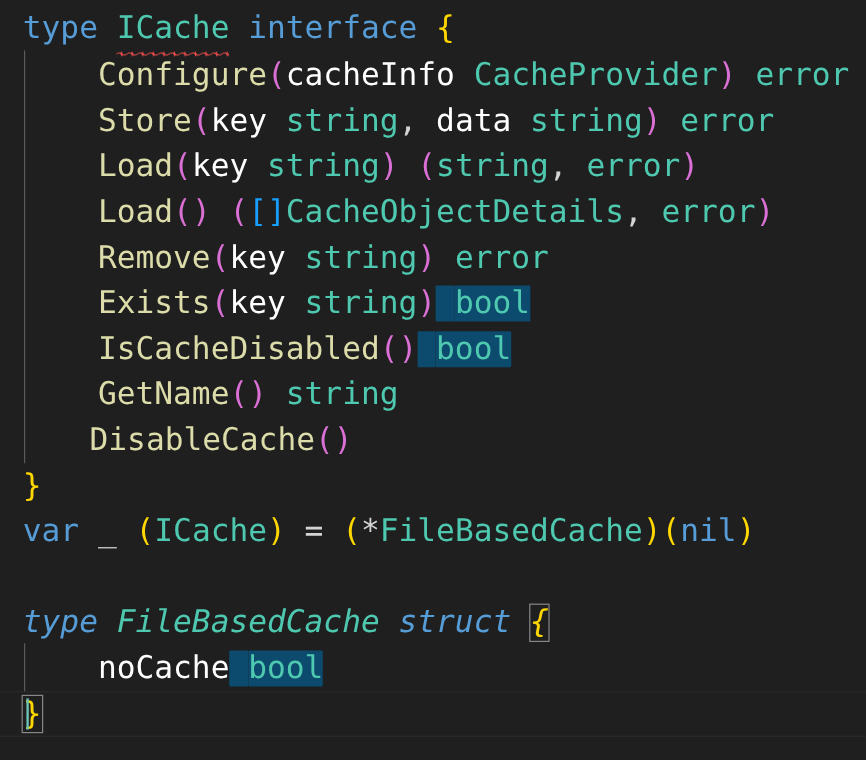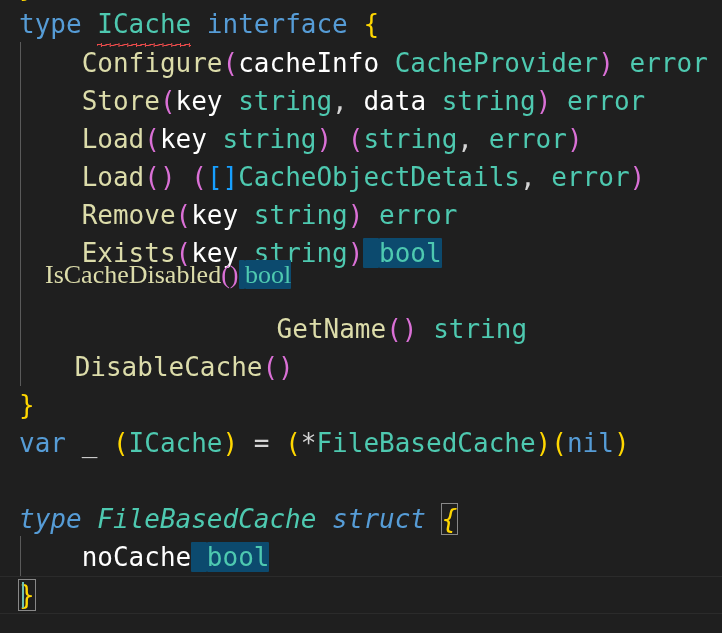--- a/index.html
+++ b/index.html
@@ -123,22 +123,22 @@
     </div>
 
   <div id="code-lines">
       <div class="line" style="top: 5px;"><span class="line-inner"><span class="kw">type</span><span class="op"> </span><span class="squiggle"><span class="typ">ICache</span></span><span class="op"> </span><span class="kw">interface</span><span class="op"> </span><span class="br1">{</span></span></div>
       <div class="line" style="top: 44px;"><span class="line-inner"><span class="op">    </span><span class="fn">Configure</span><span class="br2">(</span><span class="var">cacheInfo</span><span class="op"> </span><span class="typ">CacheProvider</span><span class="br2">)</span><span class="op"> </span><span class="typ">error</span></span></div>
       <div class="line" style="top: 82px;"><span class="line-inner"><span class="op">    </span><span class="fn">Store</span><span class="br2">(</span><span class="var">key</span><span class="op"> </span><span class="typ">string</span><span class="op">, </span><span class="var">data</span><span class="op"> </span><span class="typ">string</span><span class="br2">)</span><span class="op"> </span><span class="typ">error</span></span></div>
       <div class="line" style="top: 120px;"><span class="line-inner"><span class="op">    </span><span class="fn">Load</span><span class="br2">(</span><span class="var">key</span><span class="op"> </span><span class="typ">string</span><span class="br2">)</span><span class="op"> </span><span class="br2">(</span><span class="typ">string</span><span class="op">, </span><span class="typ">error</span><span class="br2">)</span></span></div>
       <div class="line" style="top: 158px;"><span class="line-inner"><span class="op">    </span><span class="fn">Load</span><span class="br2">()</span><span class="op"> </span><span class="br2">(</span><span class="br3">[]</span><span class="typ">CacheObjectDetails</span><span class="op">, </span><span class="typ">error</span><span class="br2">)</span></span></div>
       <div class="line" style="top: 196px;"><span class="line-inner"><span class="op">    </span><span class="fn">Remove</span><span class="br2">(</span><span class="var">key</span><span class="op"> </span><span class="typ">string</span><span class="br2">)</span><span class="op"> </span><span class="typ">error</span></span></div>
       <div class="line" style="top: 234px;"><span class="line-inner"><span class="op">    </span><span class="fn">Exists</span><span class="br2">(</span><span class="var">key</span><span class="op"> </span><span class="typ">string</span><span class="br2">)</span><span class="op hl"> </span><span class="typ hl">bool</span></span></div>
-      <div class="line" style="top: 256px; font-family: Liberation Serif, serif;"><span class="line-inner"><span class="op">    </span><span class="fn">IsCacheDisabled</span><span class="br2">()</span><span class="op hl"> </span><span class="typ hl">bool</span></span></div>
-      <div class="line" style="top: 310px; text-align: center;"><span class="line-inner"><span class="op">    </span><span class="fn">GetName</span><span class="br2">()</span><span class="op"> </span><span class="typ">string</span></span></div>
+      <div class="line" style="top: 272px;"><span class="line-inner"><span class="op">    </span><span class="fn">IsCacheDisabled</span><span class="br2">()</span><span class="op hl"> </span><span class="typ hl">bool</span></span></div>
+      <div class="line" style="top: 310px;"><span class="line-inner"><span class="op">    </span><span class="fn">GetName</span><span class="br2">()</span><span class="op"> </span><span class="typ">string</span></span></div>
       <div class="line" style="top: 348px; padding-left: 12px;"><span class="line-inner"><span class="op">    </span><span class="fn">DisableCache</span><span class="br2">()</span></span></div>
       <div class="line" style="top: 386px;"><span class="line-inner"><span class="br1">}</span></span></div>
       <div class="line" style="top: 424px;"><span class="line-inner"><span class="kw">var</span><span class="op"> </span><span class="op">_</span><span class="op"> </span><span class="br1">(</span><span class="typ">ICache</span><span class="br1">)</span><span class="op"> = </span><span class="br1">(</span><span class="op">*</span><span class="typ">FileBasedCache</span><span class="br1">)</span><span class="br1">(</span><span class="kw">nil</span><span class="br1">)</span></span></div>
       <div class="line" style="top: 462px;"><span class="line-inner"></span></div>
       <div class="line" style="top: 500px; font-style: italic;"><span class="line-inner"><span class="kw">type</span><span class="op"> </span><span class="typ">FileBasedCache</span><span class="op"> </span><span class="kw">struct</span><span class="op"> </span><span class="br1 bracket-match">{</span></span></div>
       <div class="line" style="top: 538px;"><span class="line-inner"><span class="op">    </span><span class="var">noCache</span><span class="op hl"> </span><span class="typ hl">bool</span></span></div>
       <div class="line" style="top: 576px;"><span class="line-inner"><span class="br1 bracket-match">}</span></span></div>
     </div>
 
   <div id="text-cursor" class="cursor" style="left: 22px; top: 582px; height: 26px;"></div>

